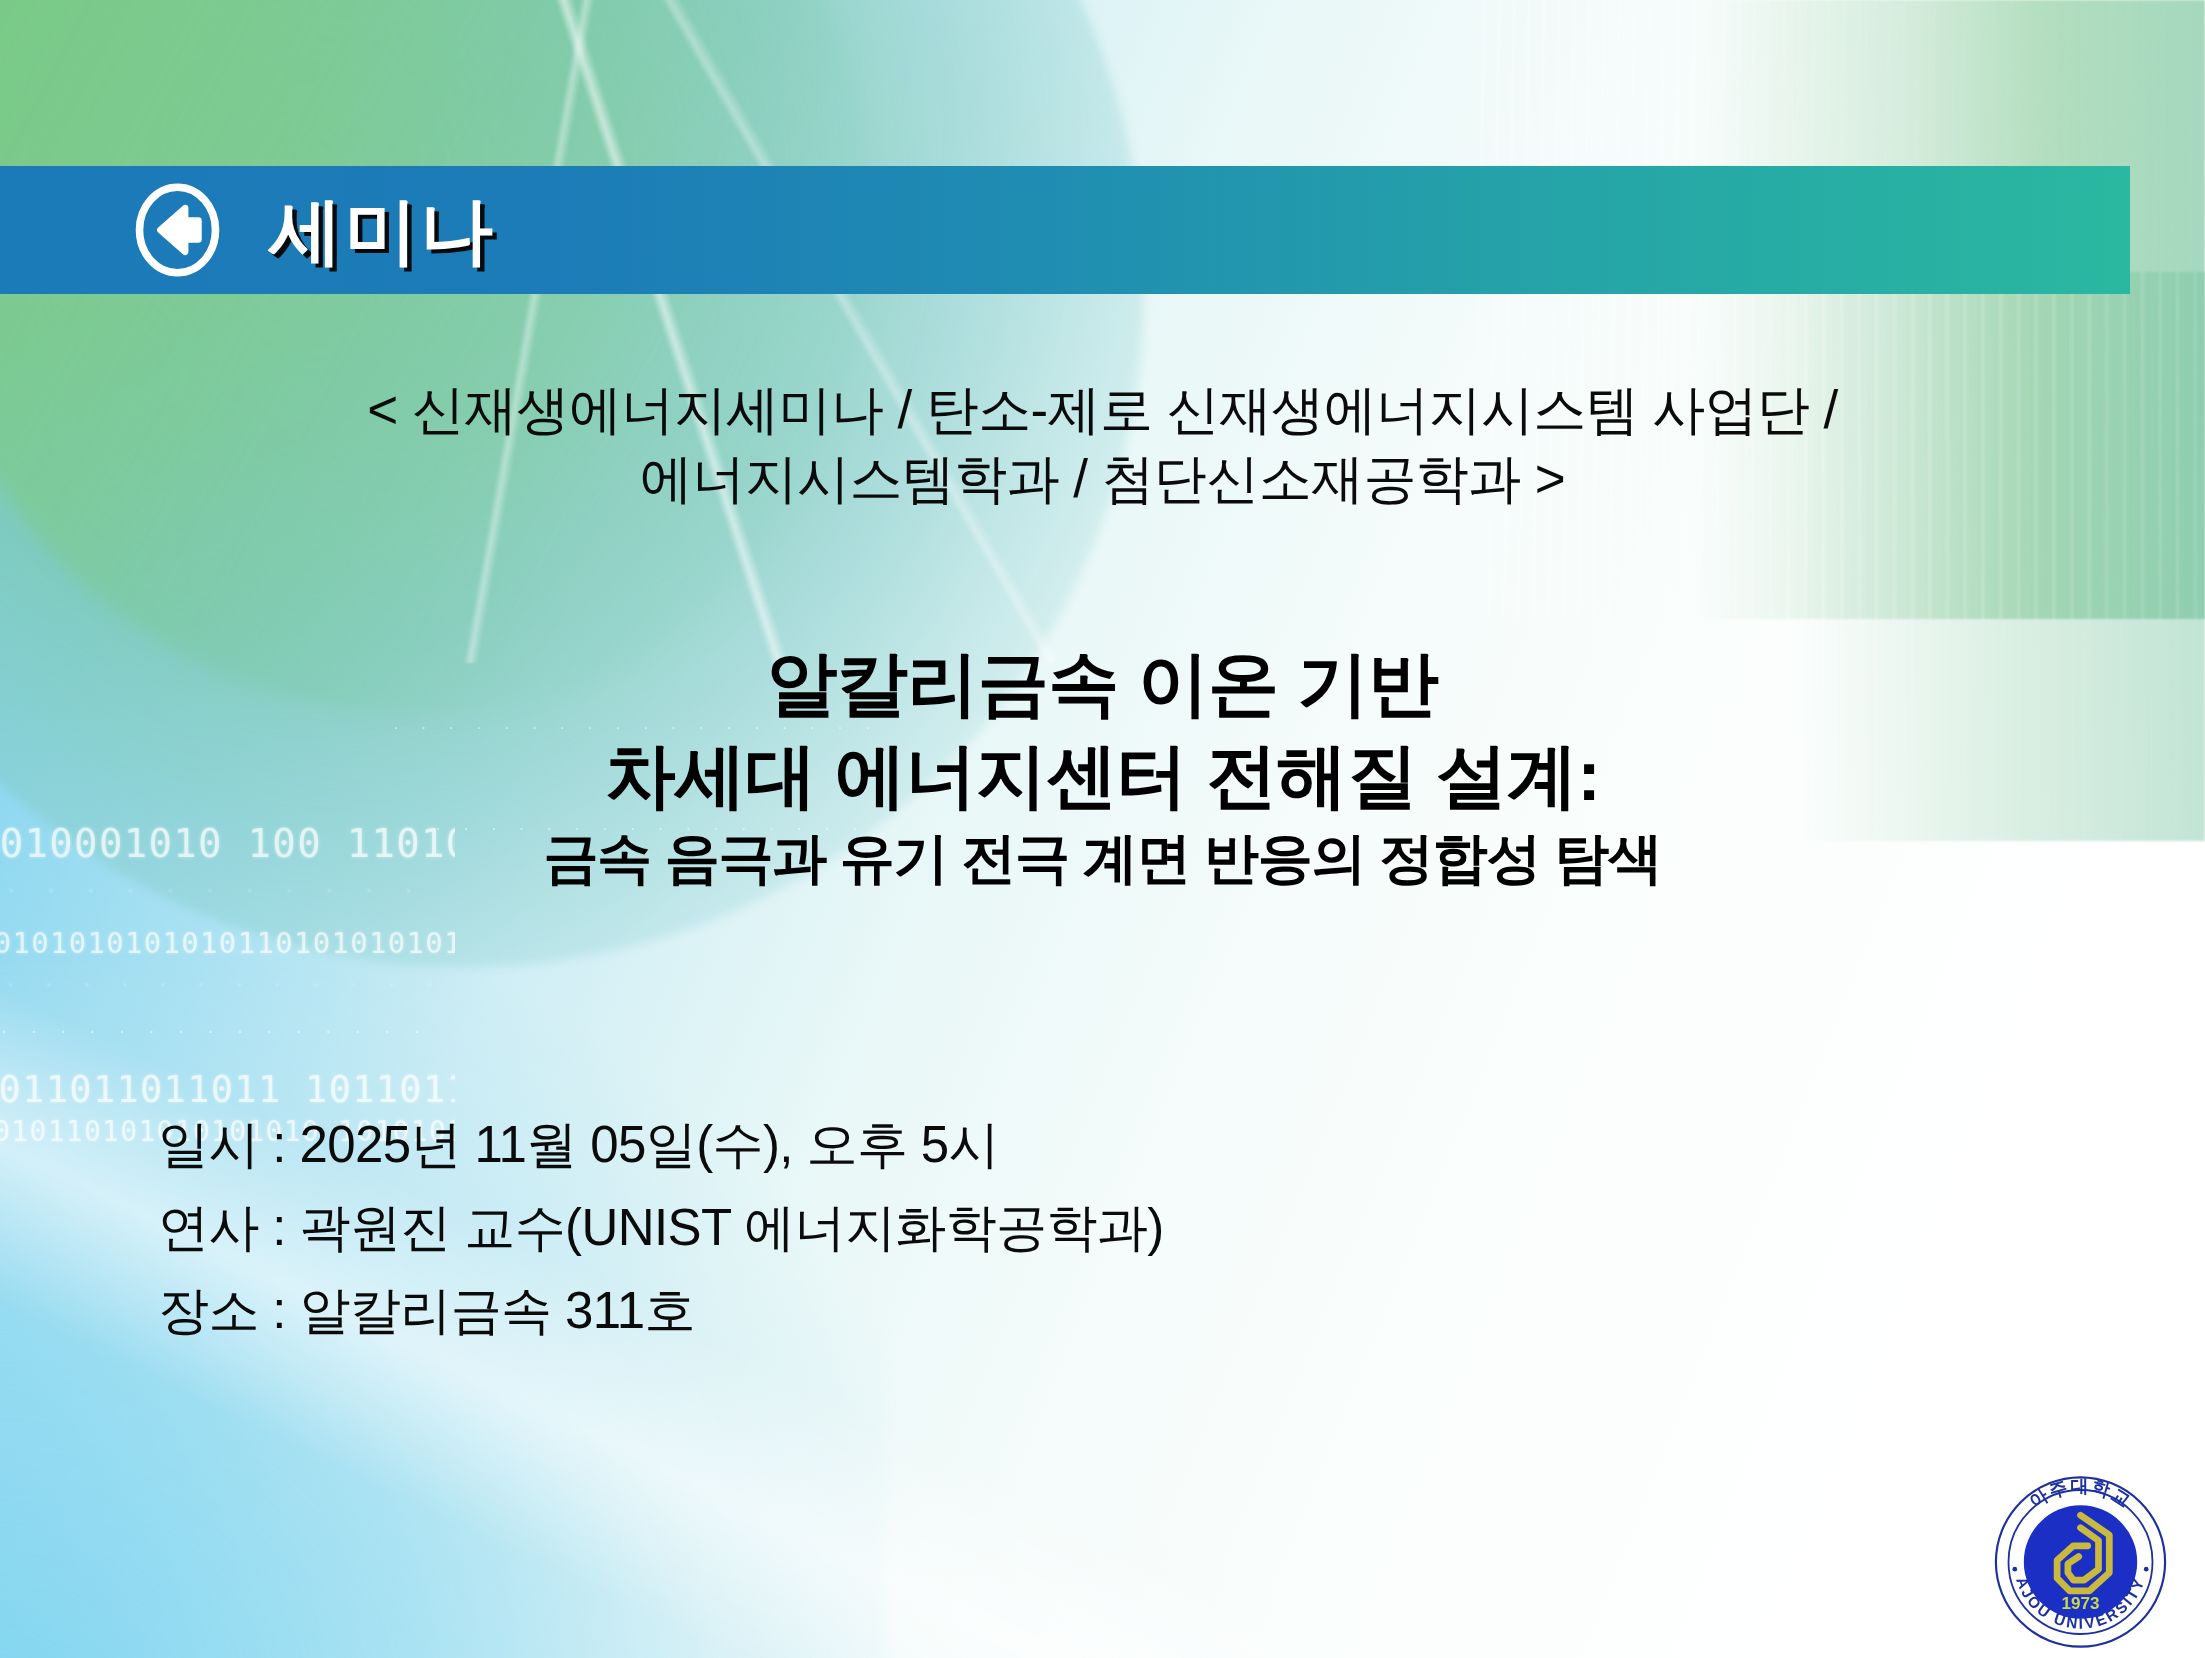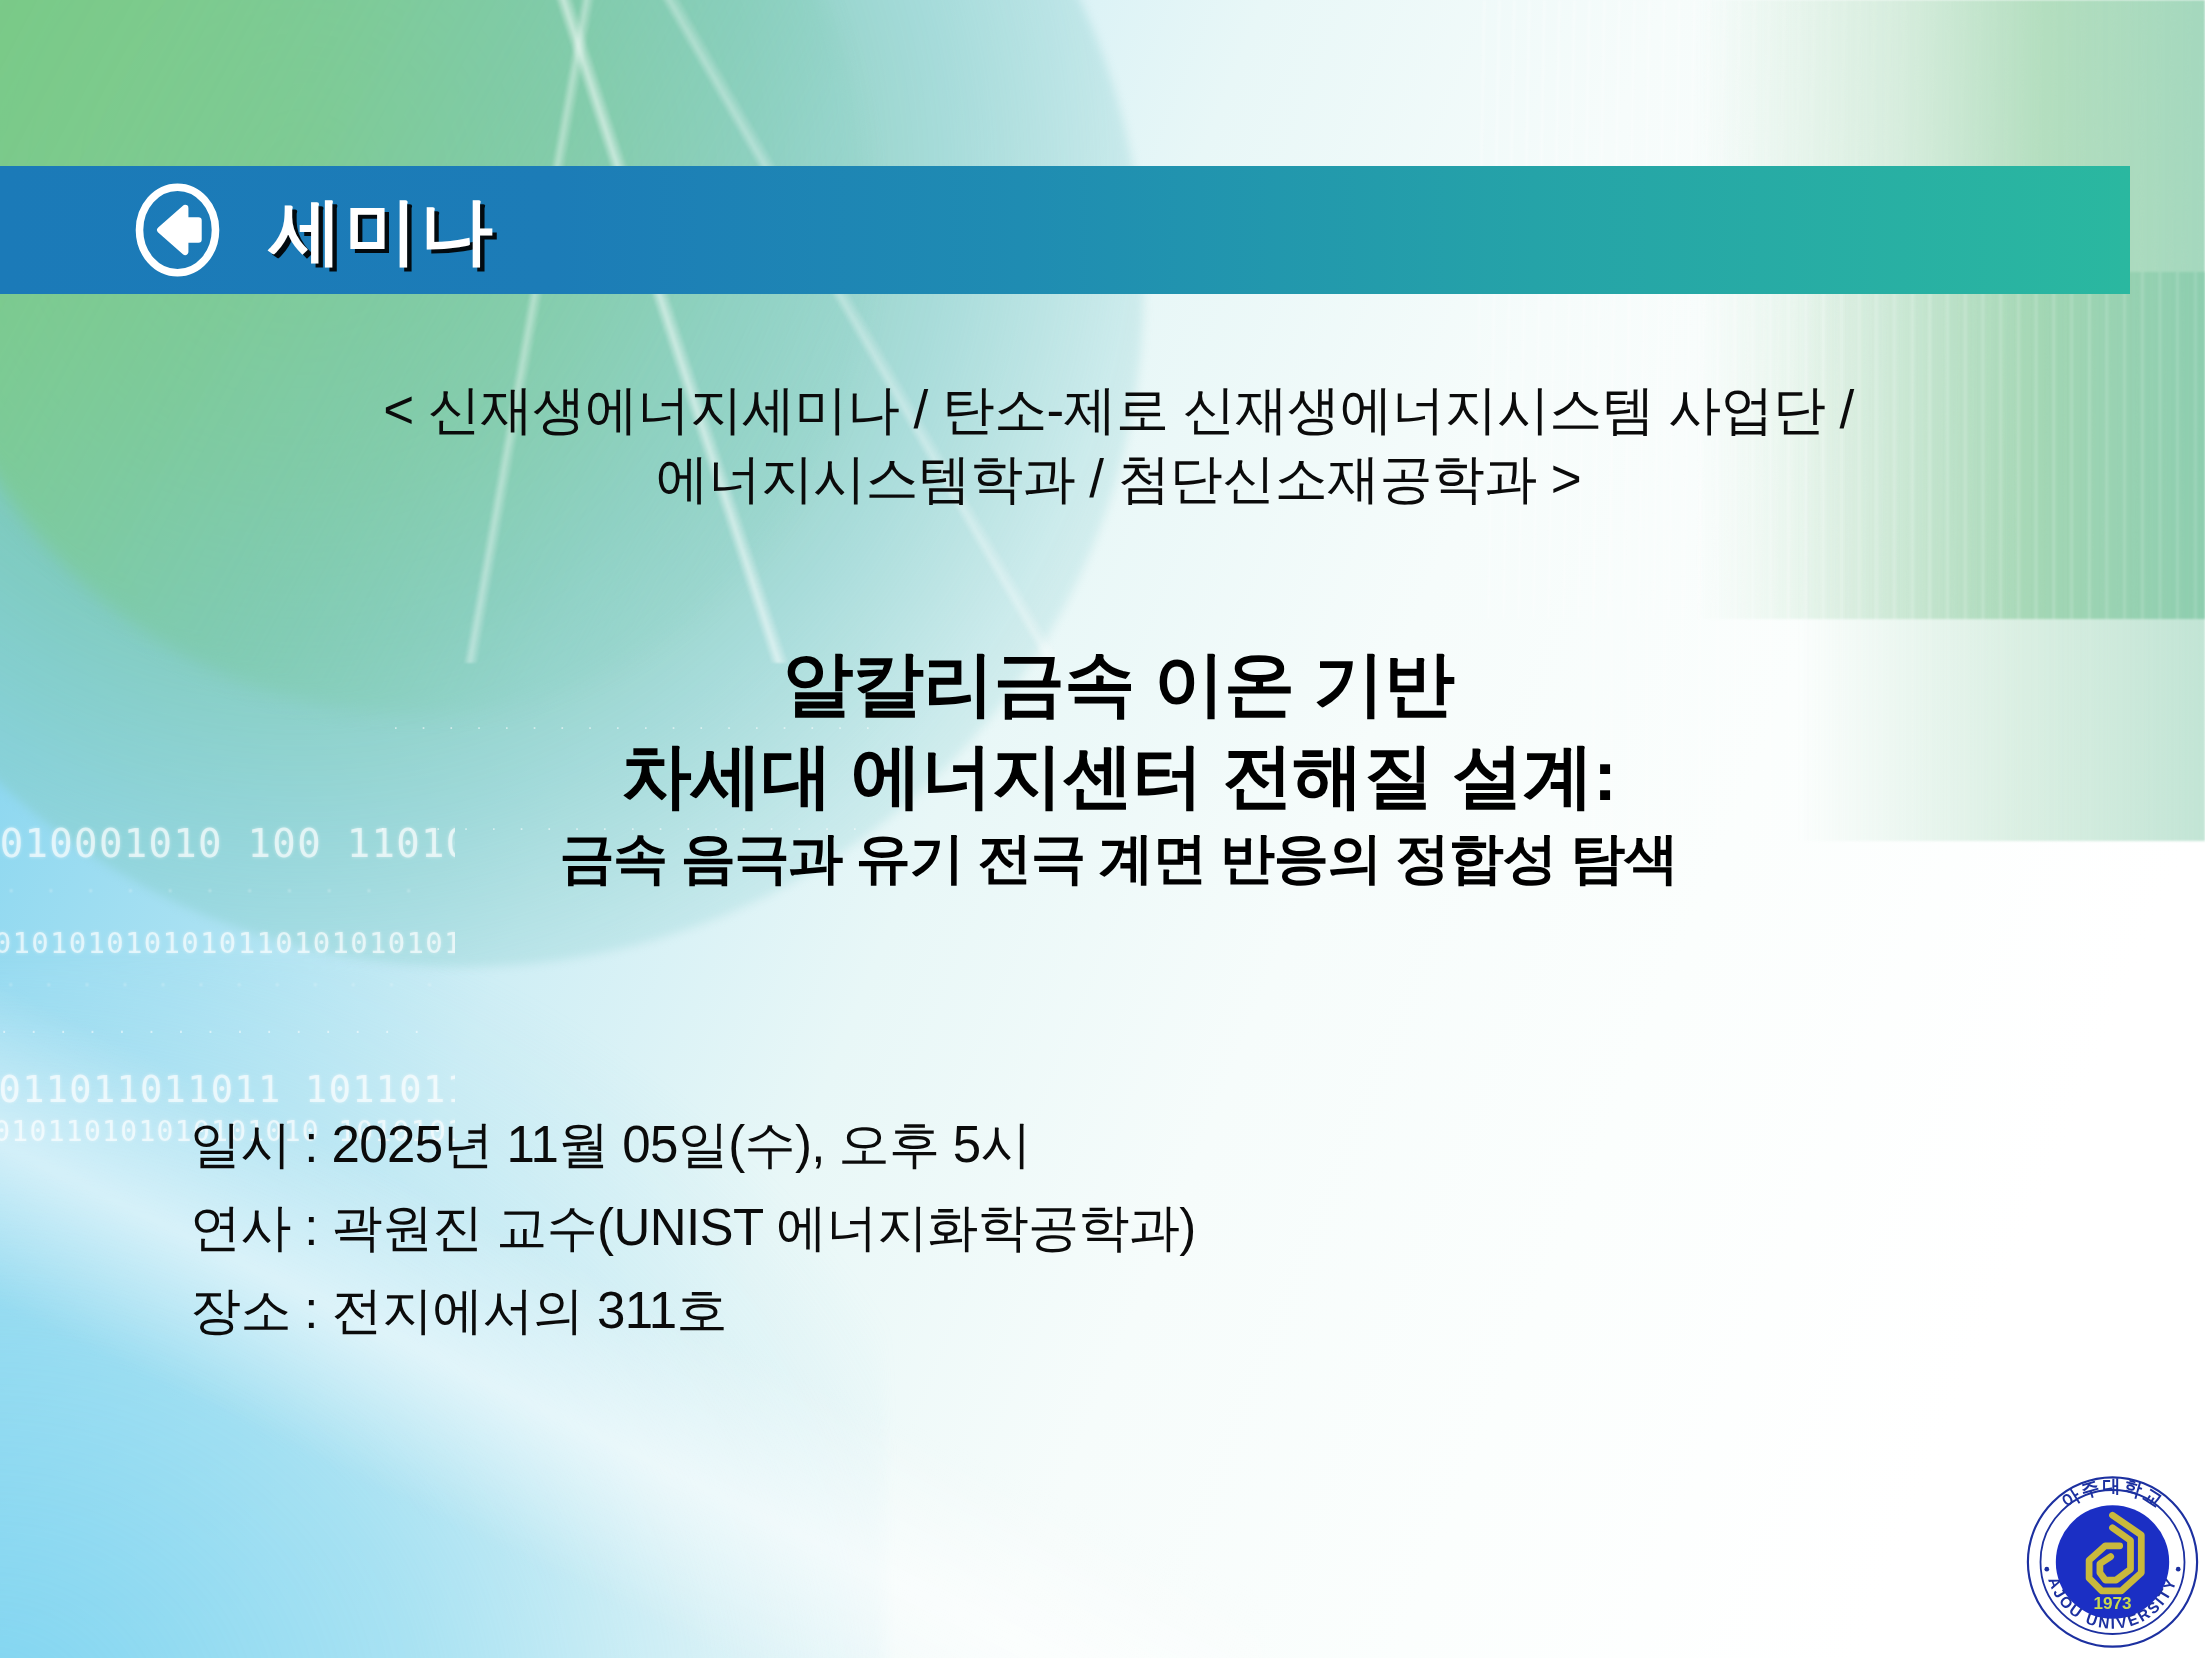--- a/index.html
+++ b/index.html
@@ -131,21 +131,21 @@
     position:absolute;left:130px;top:50%;transform:translateY(-50%);
     width:95px;height:95px;
   }
   #header-title{
     position:absolute;left:269px;top:50%;transform:translateY(-50%);
     font-size:73px;font-weight:700;color:#ffffff;
     letter-spacing:2.5px;line-height:1;
     text-shadow:4.4px 4.4px 0 rgba(0,0,0,0.92);
   }
   
-  #content{position:absolute;inset:0;margin-left:32px;}
+  #content{position:absolute;inset:0;}
   #subtitle{
     position:absolute;left:0;right:0;top:376px;
     text-align:center;color:#0b0b0b;
     font-size:53px;line-height:1.30;font-weight:400;letter-spacing:-0.6px;
   }
   #subtitle .sub-line{display:block;}
   #seminar-title{
     position:absolute;left:0;right:0;top:638px;
     text-align:center;color:#000000;
     font-size:71px;font-weight:700;line-height:1.30;letter-spacing:-0.6px;
@@ -206,21 +206,21 @@
 
   <div id="seminar-title">
     <span class="t-line">알칼리금속 이온 기반</span>
     <span class="t-line">차세대 에너지센터 전해질 설계:</span>
     <span class="t-line wide">금속 음극과 유기 전극 계면 반응의 정합성 탐색</span>
   </div>
 
   <div id="details">
     <span class="detail-line">일시 : 2025년 11월 05일(수), 오후 5시</span>
     <span class="detail-line">연사 : 곽원진 교수(UNIST 에너지화학공학과)</span>
-    <span class="detail-line">장소 : 전지에서의 311호</span>
+    <span class="detail-line">장소 : 알칼리금속 311호</span>
   </div>
 
   <div id="ajou-logo">
     <svg viewBox="0 0 200 200" width="183" height="180" aria-hidden="true">
       <defs>
         <path id="arcTop" d="M 22 100 A 78 78 0 0 1 178 100" fill="none"></path>
         <path id="arcBot" d="M 26 100 A 74 74 0 0 0 174 100" fill="none"></path>
       </defs>
       <circle cx="100" cy="100" r="96" fill="#ffffff"></circle>
       <circle cx="100" cy="100" r="94" fill="none" stroke="#1C30A0" stroke-width="2.4"></circle>

